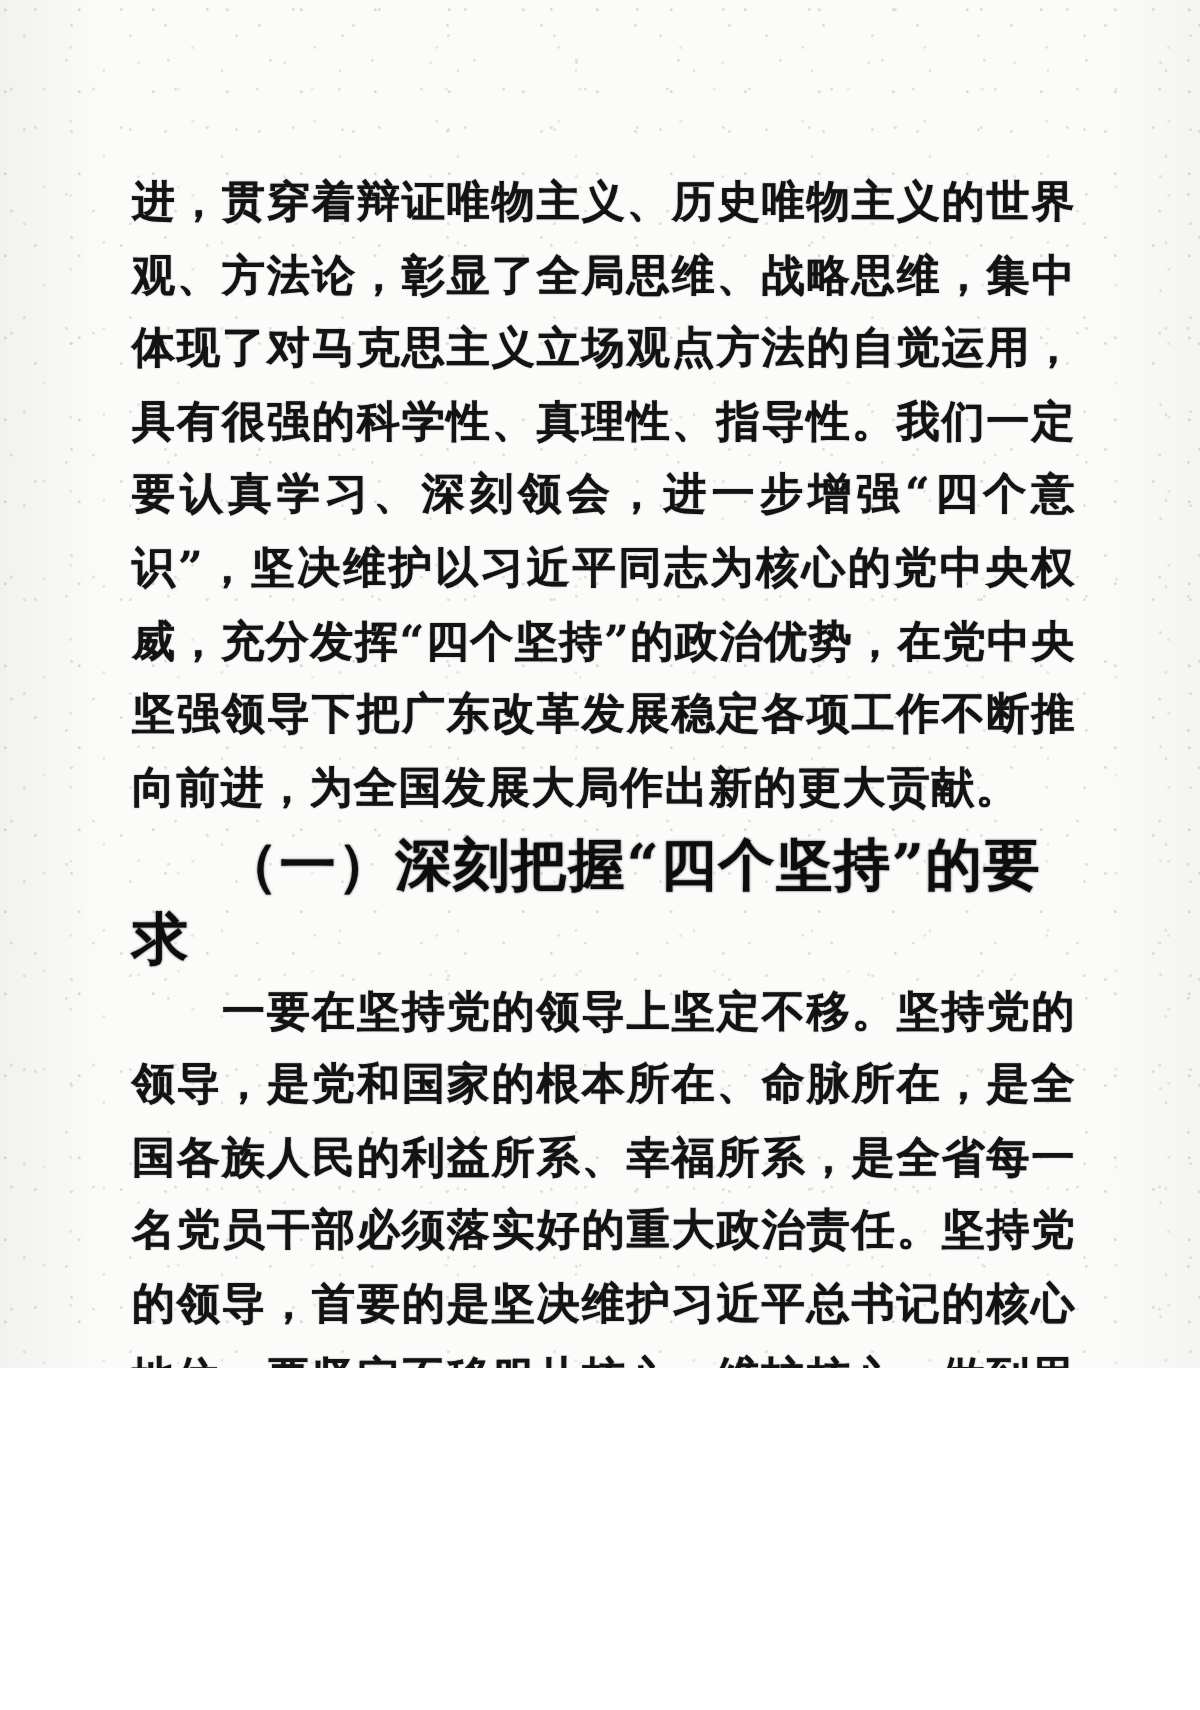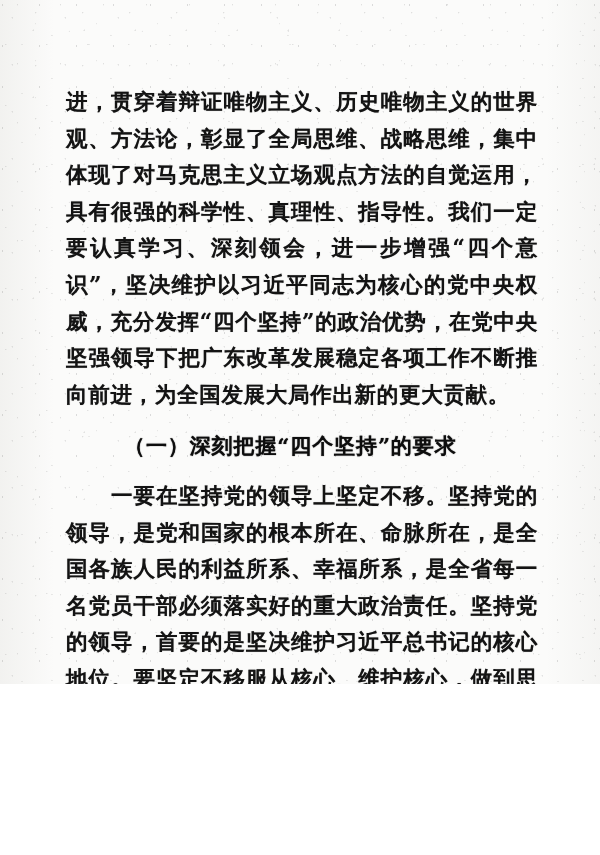--- a/index.html
+++ b/index.html
@@ -69,23 +69,23 @@
     text-indent: 0;
     font-weight: 600;
     text-shadow: 0 0 0.7px rgba(0,0,0,0.55);
   }
 
   .para.indent {
     text-indent: 45px;
   }
 
   .heading {
-    margin: 13px;
+    margin: 0;
     padding-top: 2px;
-    font-size: 21px;
+    font-size: 28px;
     line-height: 36.6px;
     color: #0d0d0d;
     text-indent: 45px;
     letter-spacing: 0.9px;
     font-weight: 800;
     text-shadow: 0 0 1.1px rgba(0,0,0,0.8);
   }
 
   #page-number {
     position: absolute;

